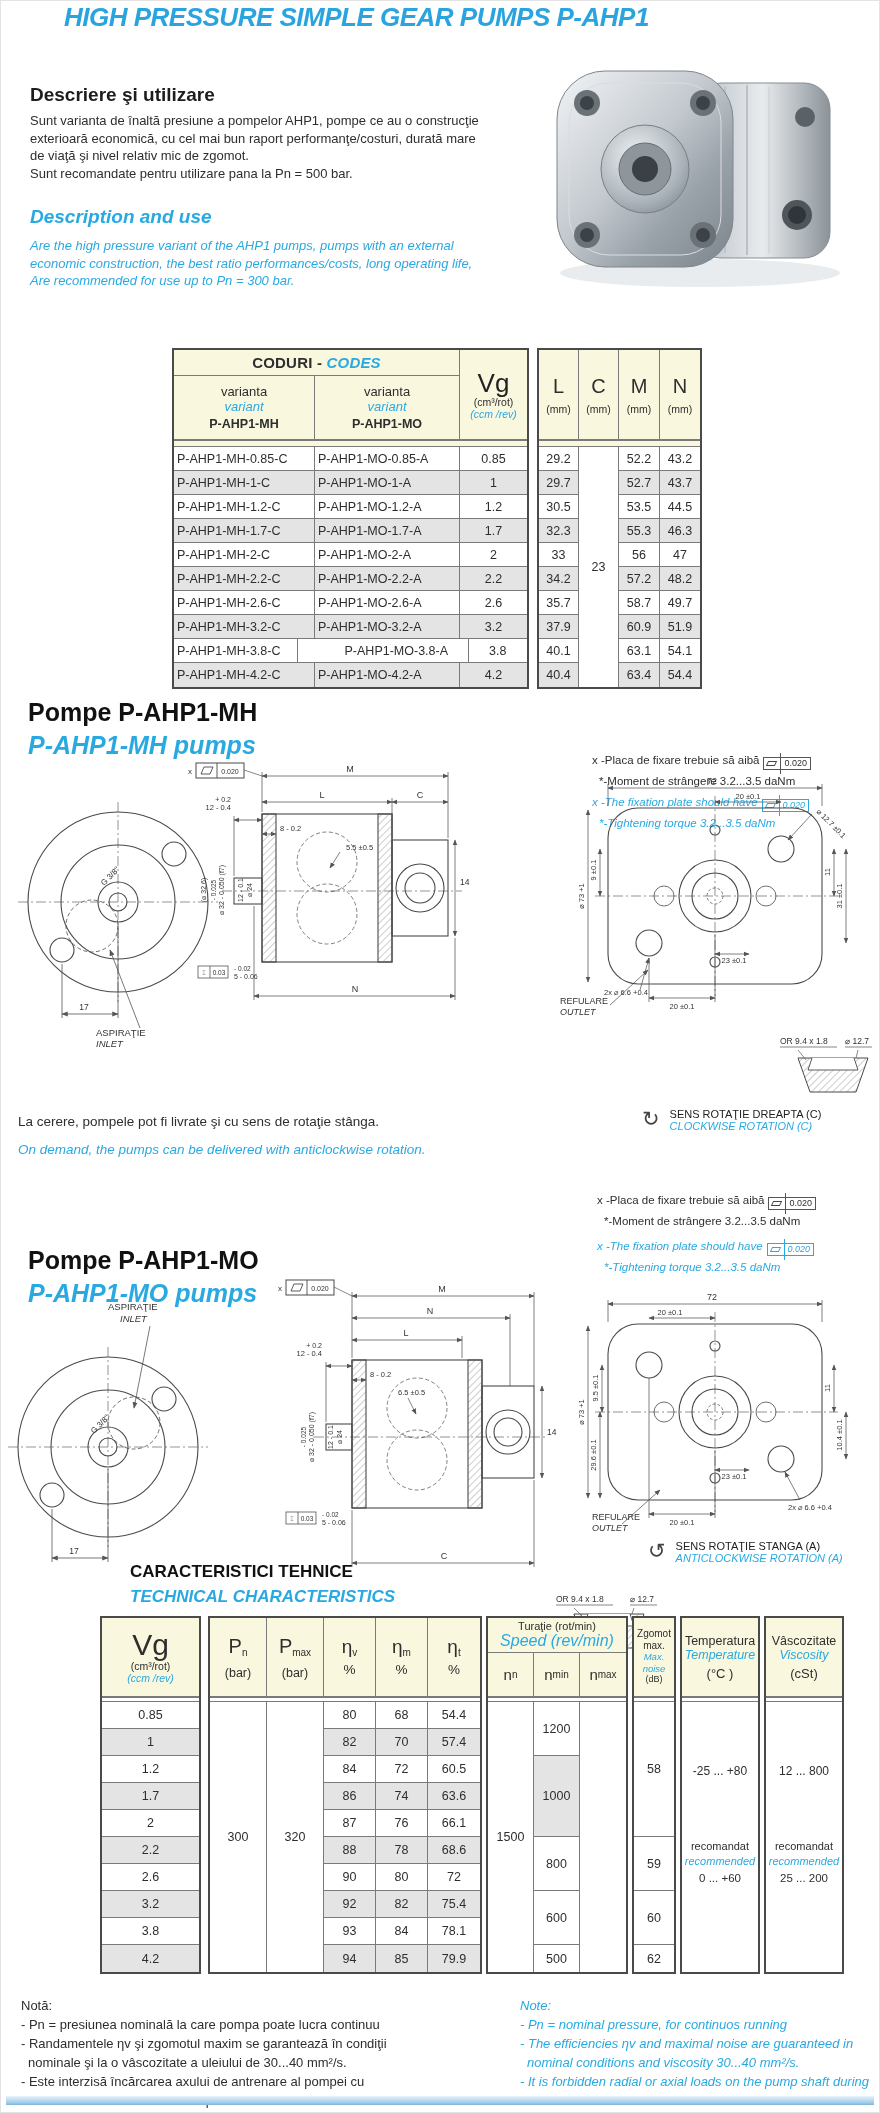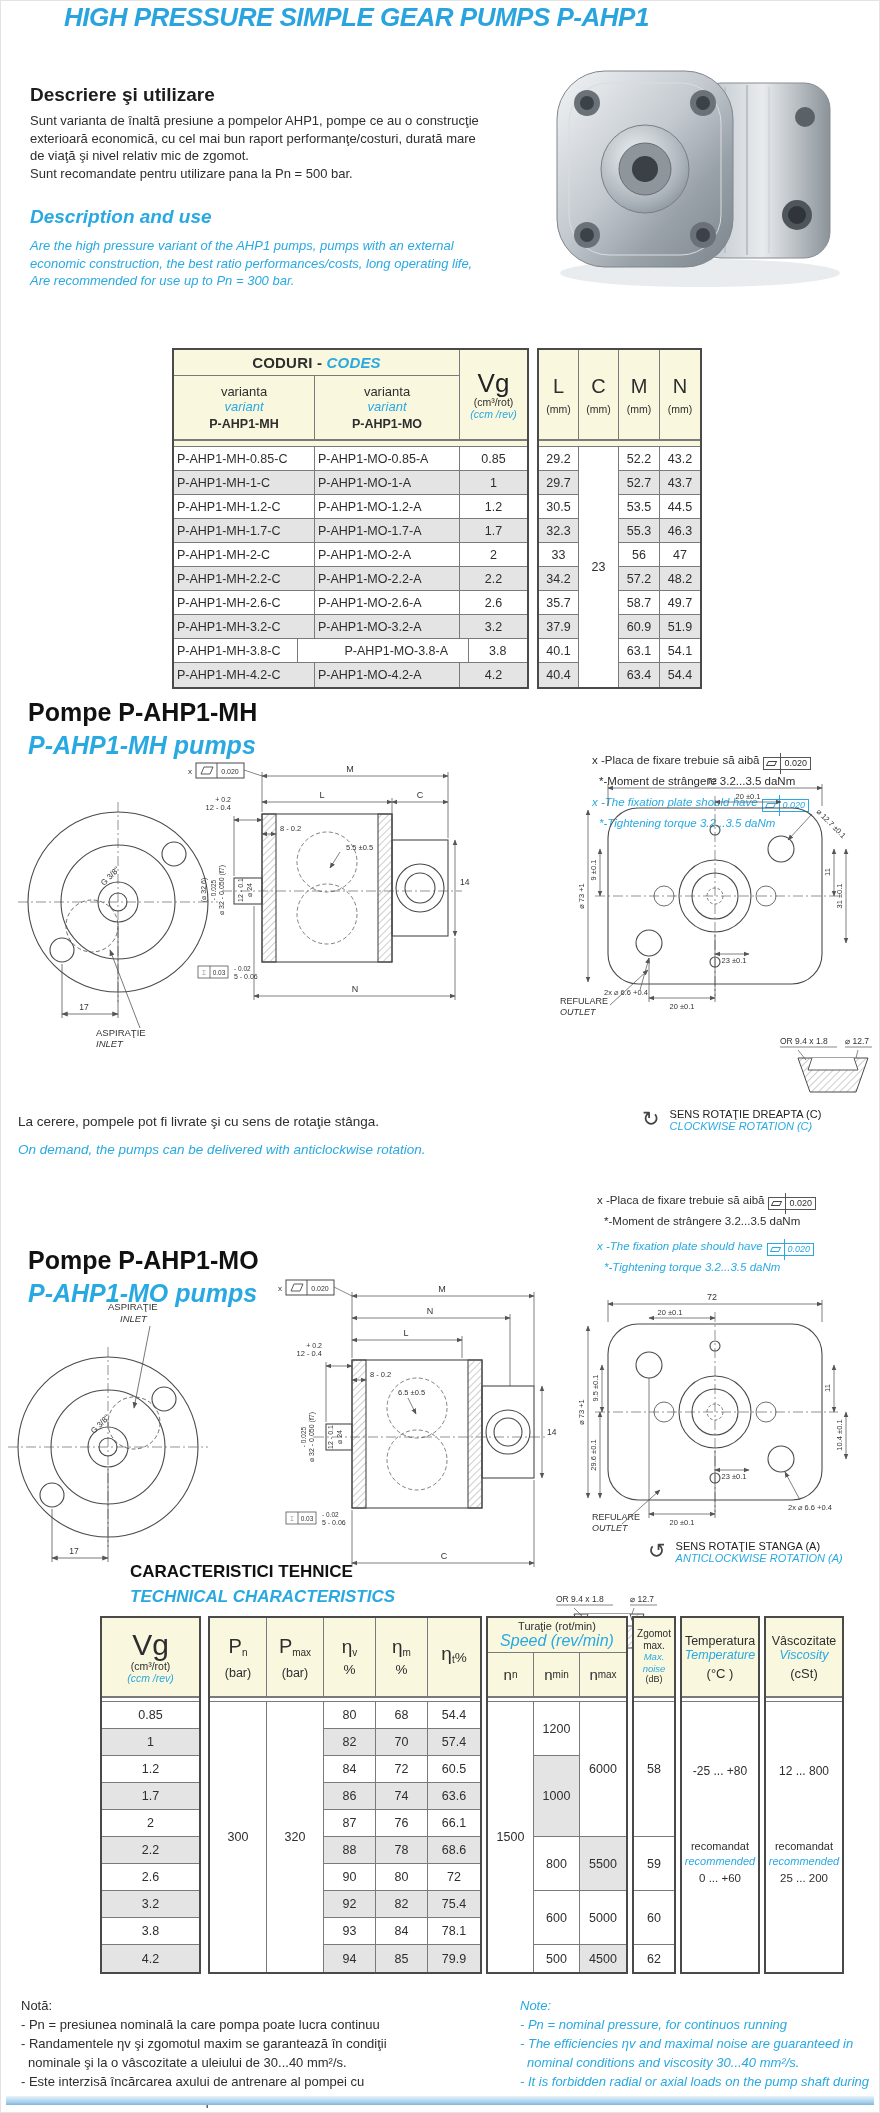--- a/index.html
+++ b/index.html
@@ -687,21 +687,21 @@
       <div style="font-size:12.5px;margin-top:8px">(bar)</div>
     </div>
     <div class="hdrbg cell t-h brd-r brd-b" style="width:52px;flex-direction:column">
       <div class="etah"><span>η</span><sub class="tsub">v</sub></div>
       <div class="pcth">%</div>
     </div>
     <div class="hdrbg cell t-h brd-r brd-b" style="width:52px;flex-direction:column">
       <div class="etah"><span>η</span><sub class="tsub">m</sub></div>
       <div class="pcth">%</div>
     </div>
-    <div class="hdrbg cell t-h brd-b" style="width:52px;flex-direction:row">
+    <div class="hdrbg cell t-h brd-b" style="width:52px;flex-direction:column">
       <div class="etah"><span>η</span><sub class="tsub">t</sub></div>
       <div class="pcth">%</div>
     </div>
   </div>
   <div class="tspacer" style="border-bottom:1px solid var(--bord-in)"></div>
   <div style="display:flex">
     <div class="col brd-r" style="width:57px">
       <div class="cell" style="height:270px;font-size:12.5px">300</div>
     </div>
     <div class="col brd-r" style="width:57px">
@@ -772,26 +772,20 @@
     <div class="col brd-r" style="width:46px">
       <div class="cell" style="height:270px;font-size:12.5px">1500</div>
     </div>
     <div class="col tcol brd-r" style="width:46px">
       <div class="tmc" style="height:54px">1200</div>
       <div class="tmc alt" style="height:81px">1000</div>
       <div class="tmc" style="height:54px">800</div>
       <div class="tmc" style="height:54px">600</div>
       <div class="tmc" style="height:27px">500</div>
     </div>
-    <div class="col tcol" style="width:46px">
-      <div class="tmc" style="height:135px">6000</div>
-      <div class="tmc alt" style="height:54px">5500</div>
-      <div class="tmc" style="height:54px">5000</div>
-      <div class="tmc alt" style="height:27px">4500</div>
-    </div>
   </div>
 </div>
 
 <div class="box" style="left:632px;top:1616px;width:44px">
   <div class="hdrbg cell t-h" style="flex-direction:column;border-bottom:1px solid var(--bord-in);line-height:11.5px">
     <div style="font-size:10px">Zgomot</div>
     <div style="font-size:10px">max.</div>
     <div class="cy it" style="font-size:9.5px">Max.</div>
     <div class="cy it" style="font-size:9.5px">noise</div>
     <div style="font-size:9px">(dB)</div>

